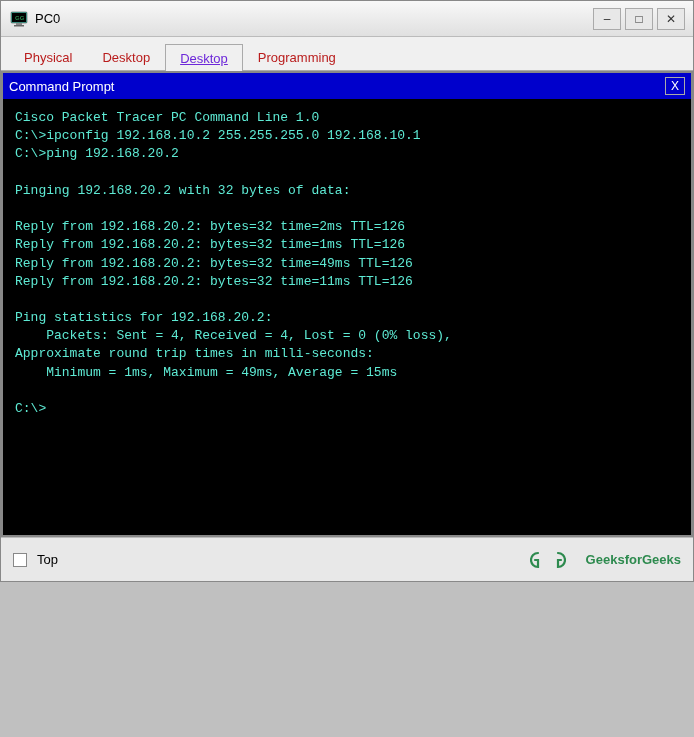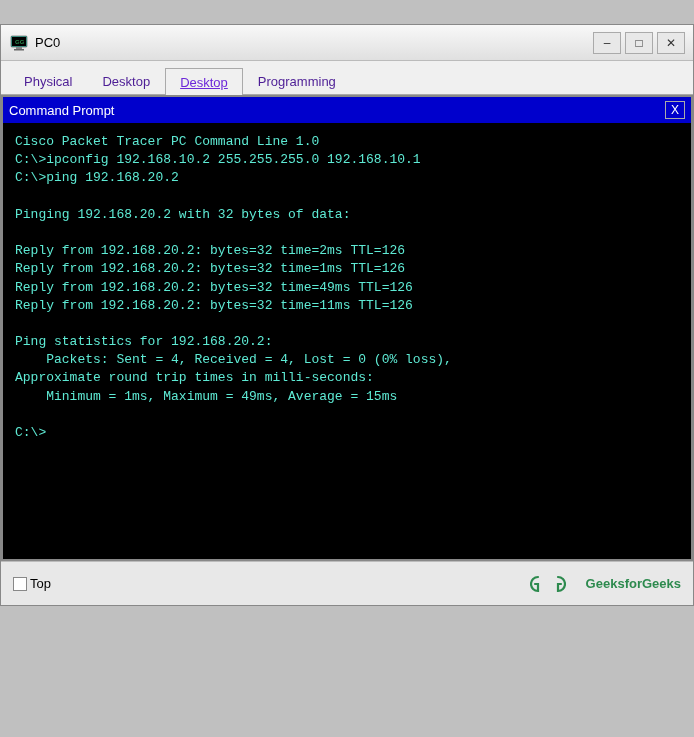--- a/index.html
+++ b/index.html
@@ -12,21 +12,20 @@
     }
 
     
     .window {
       width: 694px;
       height: 582px;
       background: #f0f0f0;
       border: 1px solid #888;
       display: flex;
       flex-direction: column;
-      margin-top: 24px;
     }
 
     .title-bar {
       background: linear-gradient(to bottom, #f8f8f8, #e0e0e0);
       height: 36px;
       display: flex;
       align-items: center;
       padding: 0 8px;
       border-bottom: 1px solid #bbb;
       flex-shrink: 0;
@@ -81,21 +80,21 @@
       flex-shrink: 0;
       height: 34px;
     }
 
     .tab {
       padding: 4px 14px;
       font-size: 13px;
       cursor: pointer;
       border: 1px solid transparent;
       border-bottom: none;
-      color: #4c1d95;
+      color: #b91c1c;
       background: transparent;
       height: 26px;
       display: flex;
       align-items: center;
     }
 
     .tab.active {
       background: #f0f0f0;
       border-color: #aaa;
       border-bottom-color: #f0f0f0;
@@ -172,21 +171,21 @@
       display: flex;
       align-items: center;
       justify-content: space-between;
       padding: 0 12px;
       flex-shrink: 0;
     }
 
     .top-checkbox-area {
       display: flex;
       align-items: center;
-      gap: 3px;
+      gap: 10px;
     }
 
     .top-checkbox {
       width: 14px;
       height: 14px;
       border: 1px solid #888;
       background: white;
       cursor: pointer;
     }
 

